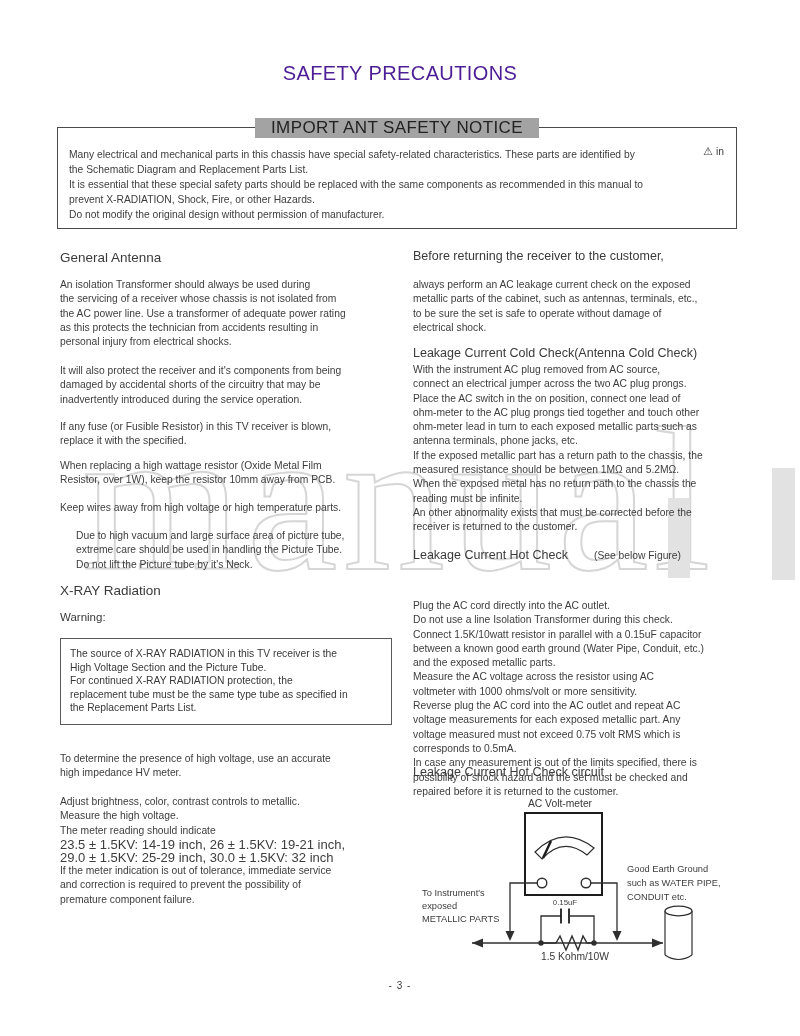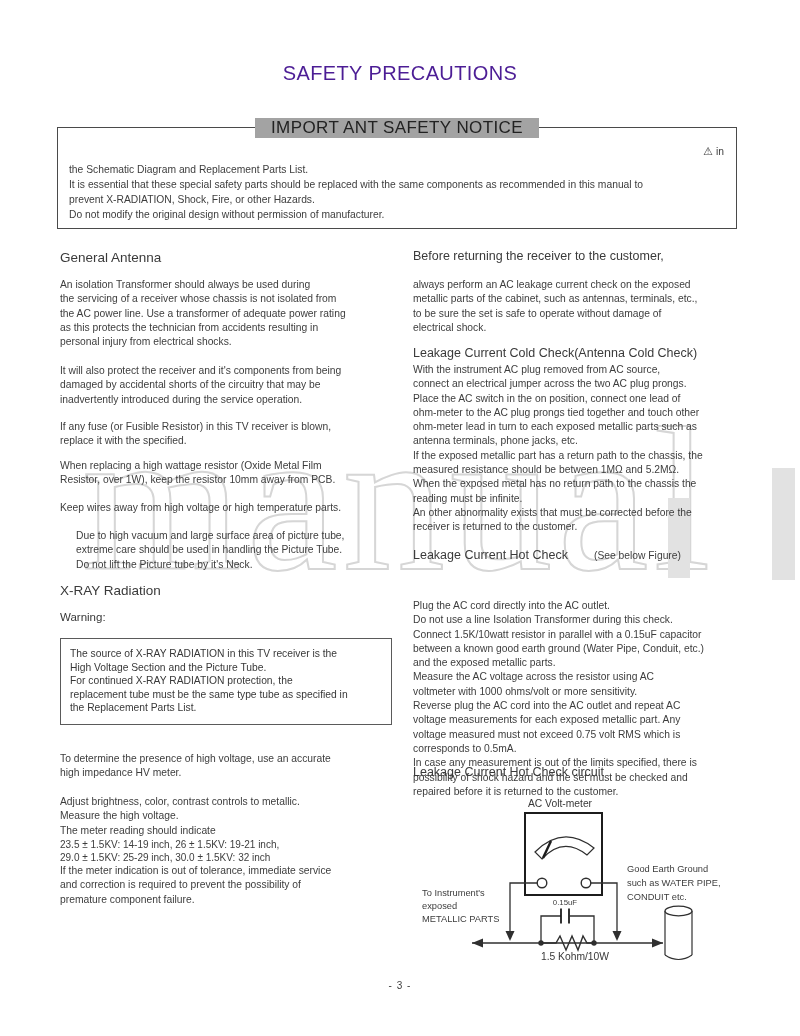--- a/index.html
+++ b/index.html
@@ -21,21 +21,21 @@
   .notice-hazard .tri{font-size:11px;}
   .notice-body{position:absolute;left:11px;top:34px;width:655px;}
   .notice-box .body-text{line-height:15px;}
   .h-large{font-size:13.5px;color:#3a3a3a;}
   .h-med{font-size:12.5px;color:#3a3a3a;}
   .h-note{font-size:10.3px;color:#3d3d3d;margin-left:26px;}
   .left-col{left:60px;width:336px;}
   .right-col{left:413px;width:348px;}
   .warn-box{left:60px;top:638px;width:330px;height:85px;border:1.5px solid #5a5a5a;}
   .warn-box .inner{position:absolute;left:9px;top:8px;width:312px;font-size:10.3px;line-height:13.6px;}
-  .small-text{font-size:10px;line-height:13px;color:#3d3d3d;}
+  .small-text{font-size:13px;line-height:13px;color:#3d3d3d;}
   .diag-label{font-size:9.3px;color:#3d3d3d;}
   .page-num{width:800px;text-align:center;font-size:10px;color:#3d3d3d;letter-spacing:1px;}
   
   .watermark-text{
     left:82px;top:397px;font-family:"Liberation Serif","DejaVu Serif",serif;
     font-size:205px;line-height:1;letter-spacing:5px;
     color:transparent;-webkit-text-stroke:2px #d6d6d6;z-index:0;user-select:none;
   }
   .wm-bar{background:#e2e2e2;z-index:0;}
   .content{z-index:1;}
@@ -44,20 +44,21 @@
 <body>
 
 <div class="abs watermark-text">manual</div>
 <div class="abs wm-bar" style="left:668px;top:498px;width:22px;height:80px;"></div>
 <div class="abs wm-bar" style="left:772px;top:468px;width:23px;height:112px;"></div>
 
 <div class="abs page-title content" style="top:62px;">SAFETY PRECAUTIONS</div>
 
 <div class="abs notice-box content">
   <div class="notice-legend">IMPORT ANT SAFETY NOTICE</div>
+  <div class="notice-line1 body-text">Many electrical and mechanical parts in this chassis have special safety-related characteristics. These parts are identified by</div>
   <div class="notice-hazard"><span class="tri">⚠</span><span> in</span></div>
   <div class="notice-body body-text pre">the Schematic Diagram and Replacement Parts List.
 It is essential that these special safety parts should be replaced with the same components as recommended in this manual to
 prevent X-RADIATION, Shock, Fire, or other Hazards.
 Do not modify the original design without permission of manufacturer.</div>
 </div>
 
 <div class="abs left-col h-large content" style="top:250px;">General Antenna</div>
 <div class="abs left-col body-text pre content" style="top:278px;">An isolation Transformer should always be used during
 the servicing of a receiver whose chassis is not isolated from

